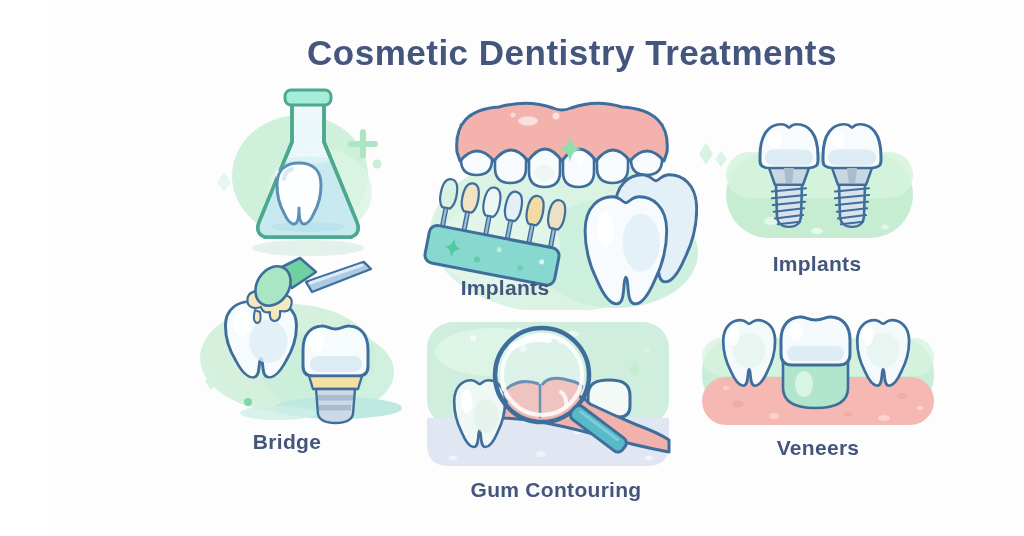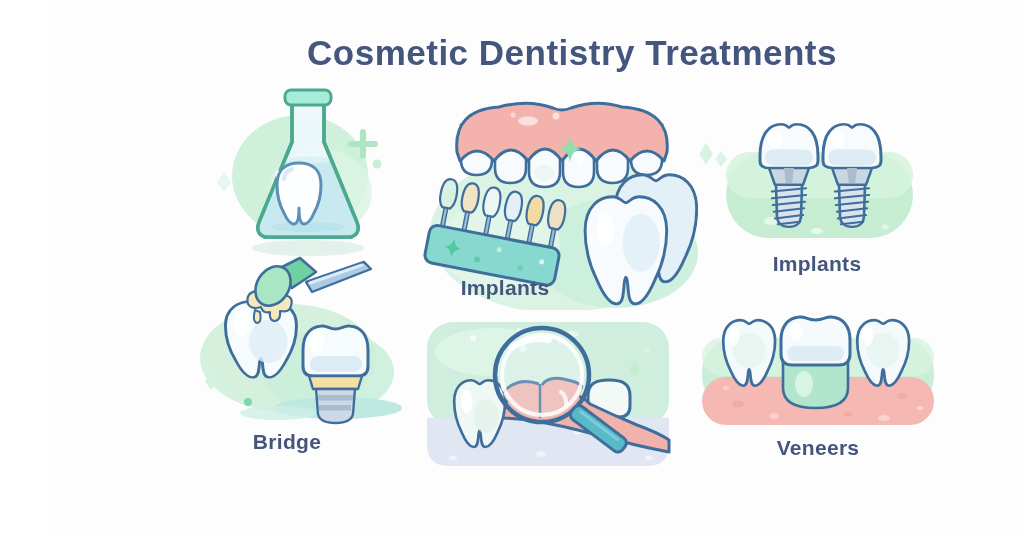--- a/index.html
+++ b/index.html
@@ -269,15 +269,16 @@
     </g>
   </svg>
 
   <svg class="illus" style="left:645px;top:140px" width="26" height="30" viewBox="0 0 26 30">
     <path d="M13,3 L20,14 L13,25 L6,14 Z" fill="#d9f3e2"></path>
   </svg>
 
   <div class="label" style="left:457px;top:288px">Implants</div>
   <div class="label" style="left:769px;top:264px">Implants</div>
   <div class="label" style="left:239px;top:442px">Bridge</div>
+  <div class="label" style="left:508px;top:490px">Gum Contouring</div>
   <div class="label" style="left:770px;top:448px">Veneers</div>
 
 </div>
 
 </body></html>

